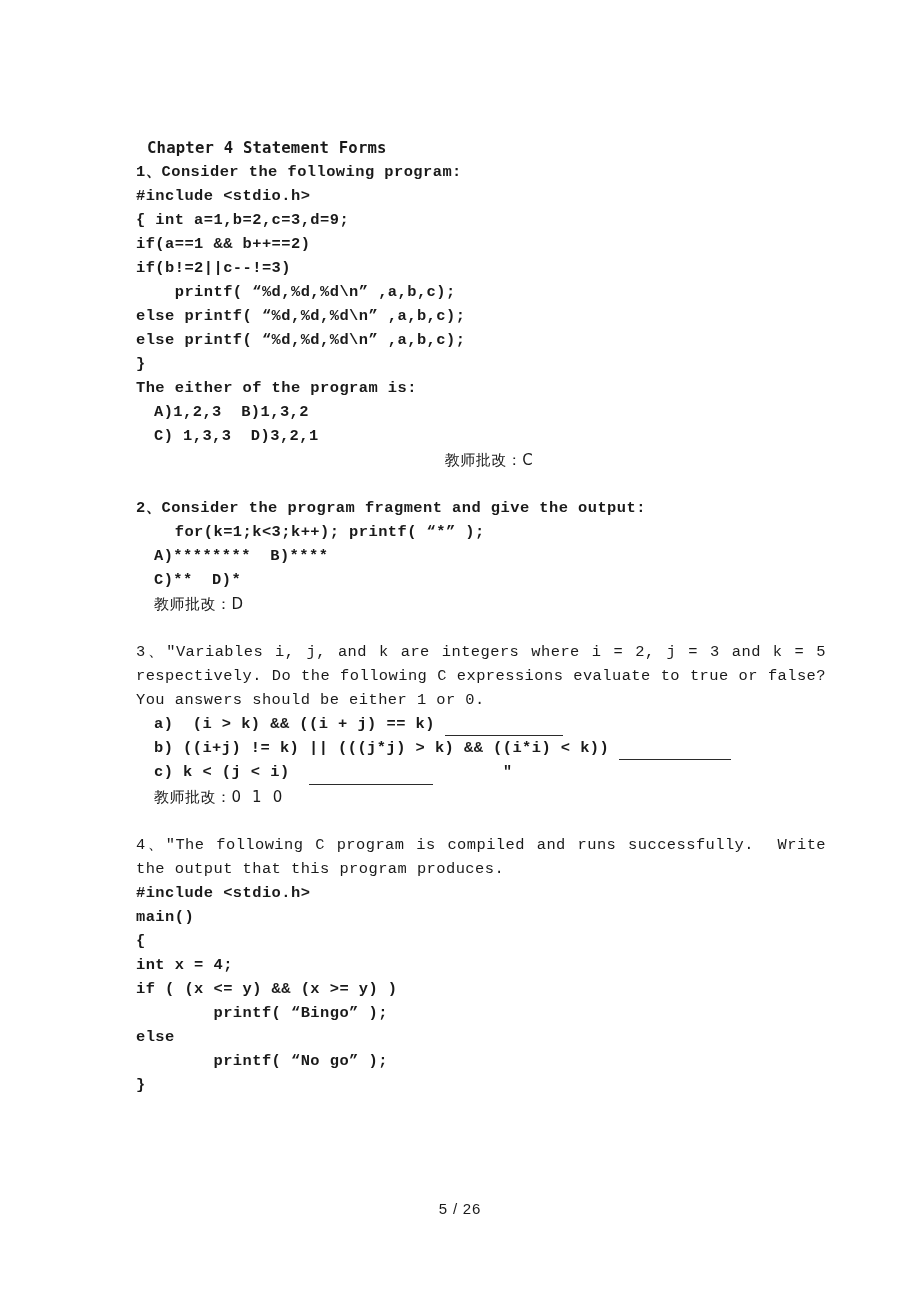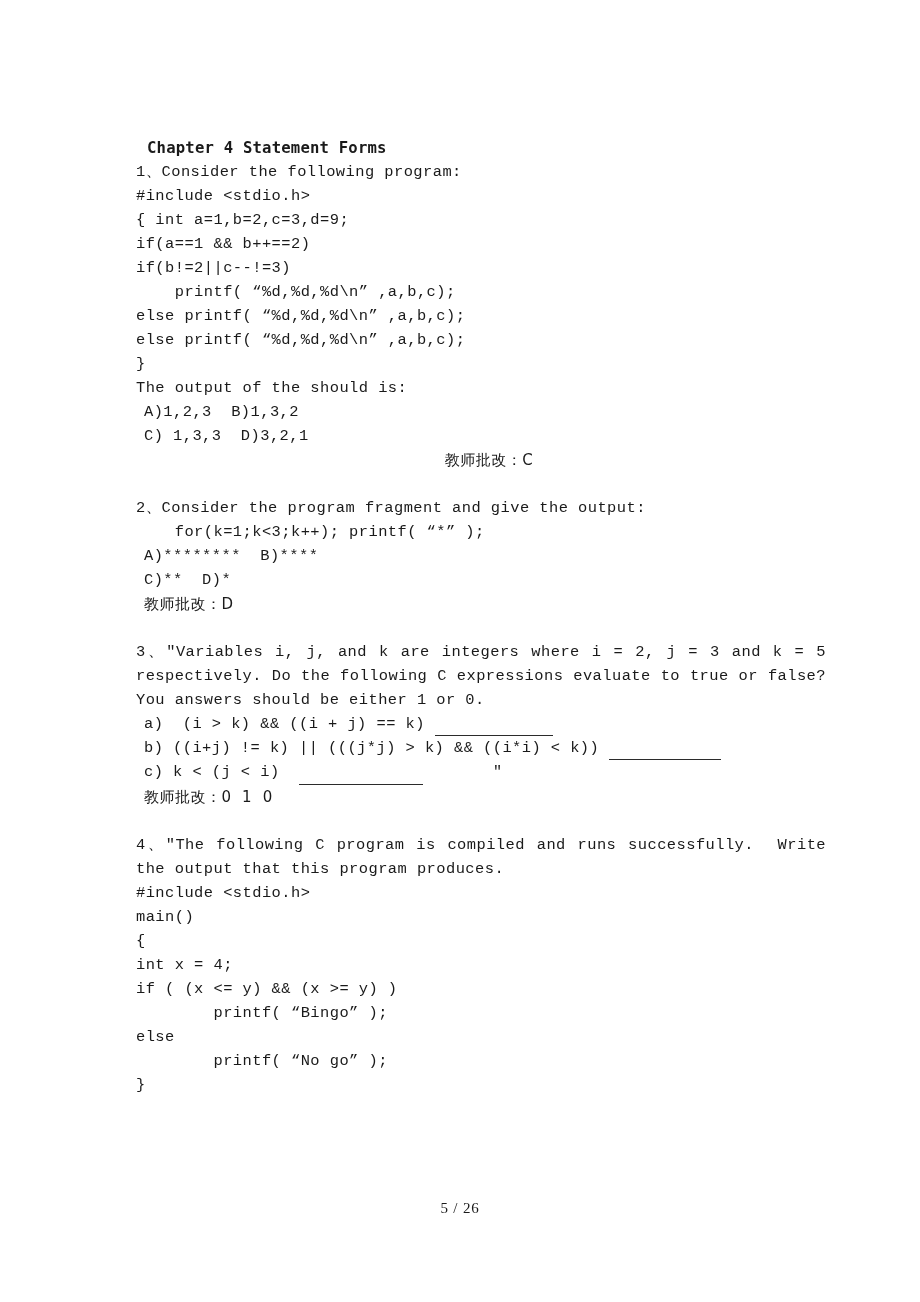--- a/index.html
+++ b/index.html
@@ -32,20 +32,21 @@
     width: 690px;
   }
 
   
   .ln {
     font-size: 15.4px;
     line-height: 24px;
     white-space: pre-wrap;
     letter-spacing: 0.45px;
     min-height: 24px;
+    font-weight: bold;
   }
 
   .heading {
     font-family: "DejaVu Sans Mono", "Liberation Mono", monospace;
     font-weight: bold;
     font-size: 15.6px;
     line-height: 24px;
     letter-spacing: 0.2px;
     padding-left: 11px;
     white-space: pre;
@@ -64,21 +65,21 @@
   .cjk {
     font-family: "DejaVu Sans", "Liberation Sans", sans-serif;
     font-size: 15px;
     line-height: 24px;
     letter-spacing: 0.5px;
     white-space: pre-wrap;
   }
 
   .blank { height: 24px; }
 
-  .indent1 { padding-left: 8px; }
+  .indent1 { padding-left: 8px; margin-left: 10px; }
   .indent3 { padding-left: 16px; text-align: center; }
 
   
   .fill {
     display: inline-block;
     border-bottom: 1.3px solid #2b2b2b;
     vertical-align: bottom;
     height: 14px;
   }
   .fill-a { width: 118px; }
@@ -92,41 +93,41 @@
   }
 
   .footer {
     position: absolute;
     left: 0;
     top: 1200px;
     width: 920px;
     text-align: center;
     font-size: 15px;
     letter-spacing: 0.8px;
-    font-family: Liberation Serif, serif;
+    font-family: Liberation Sans, sans-serif;
   }
 </style>
 </head>
 <body>
 
 <div class="page">
   <div class="content">
 
     <div class="heading">Chapter 4 Statement Forms</div>
 
     <div class="ln">1、Consider the following program:</div>
     <div class="ln">#include &lt;stdio.h&gt;</div>
     <div class="ln">{ int a=1,b=2,c=3,d=9;</div>
     <div class="ln">if(a==1 &amp;&amp; b++==2)</div>
     <div class="ln">if(b!=2||c--!=3)</div>
     <div class="ln">    printf( “%d,%d,%d\n” ,a,b,c);</div>
     <div class="ln">else printf( “%d,%d,%d\n” ,a,b,c);</div>
     <div class="ln">else printf( “%d,%d,%d\n” ,a,b,c);</div>
     <div class="ln">}</div>
-    <div class="ln">The output of the should is:</div>
+    <div class="ln">The either of the program is:</div>
     <div class="ln indent1">A)1,2,3  B)1,3,2</div>
     <div class="ln indent1">C) 1,3,3  D)3,2,1</div>
     <div class="cjk indent3">教师批改：C</div>
 
     <div class="blank"></div>
 
     <div class="ln">2、Consider the program fragment and give the output:</div>
     <div class="ln">    for(k=1;k&lt;3;k++); printf( “*” );</div>
     <div class="ln indent1">A)********  B)****</div>
     <div class="ln indent1">C)**  D)*</div>

